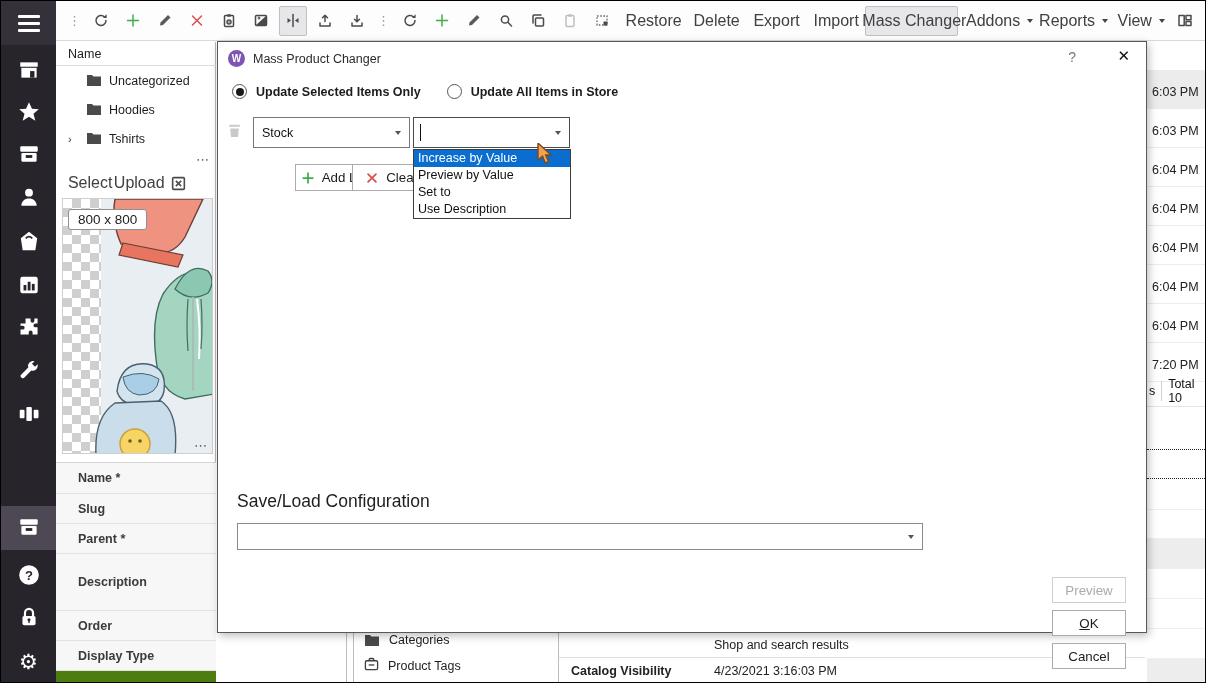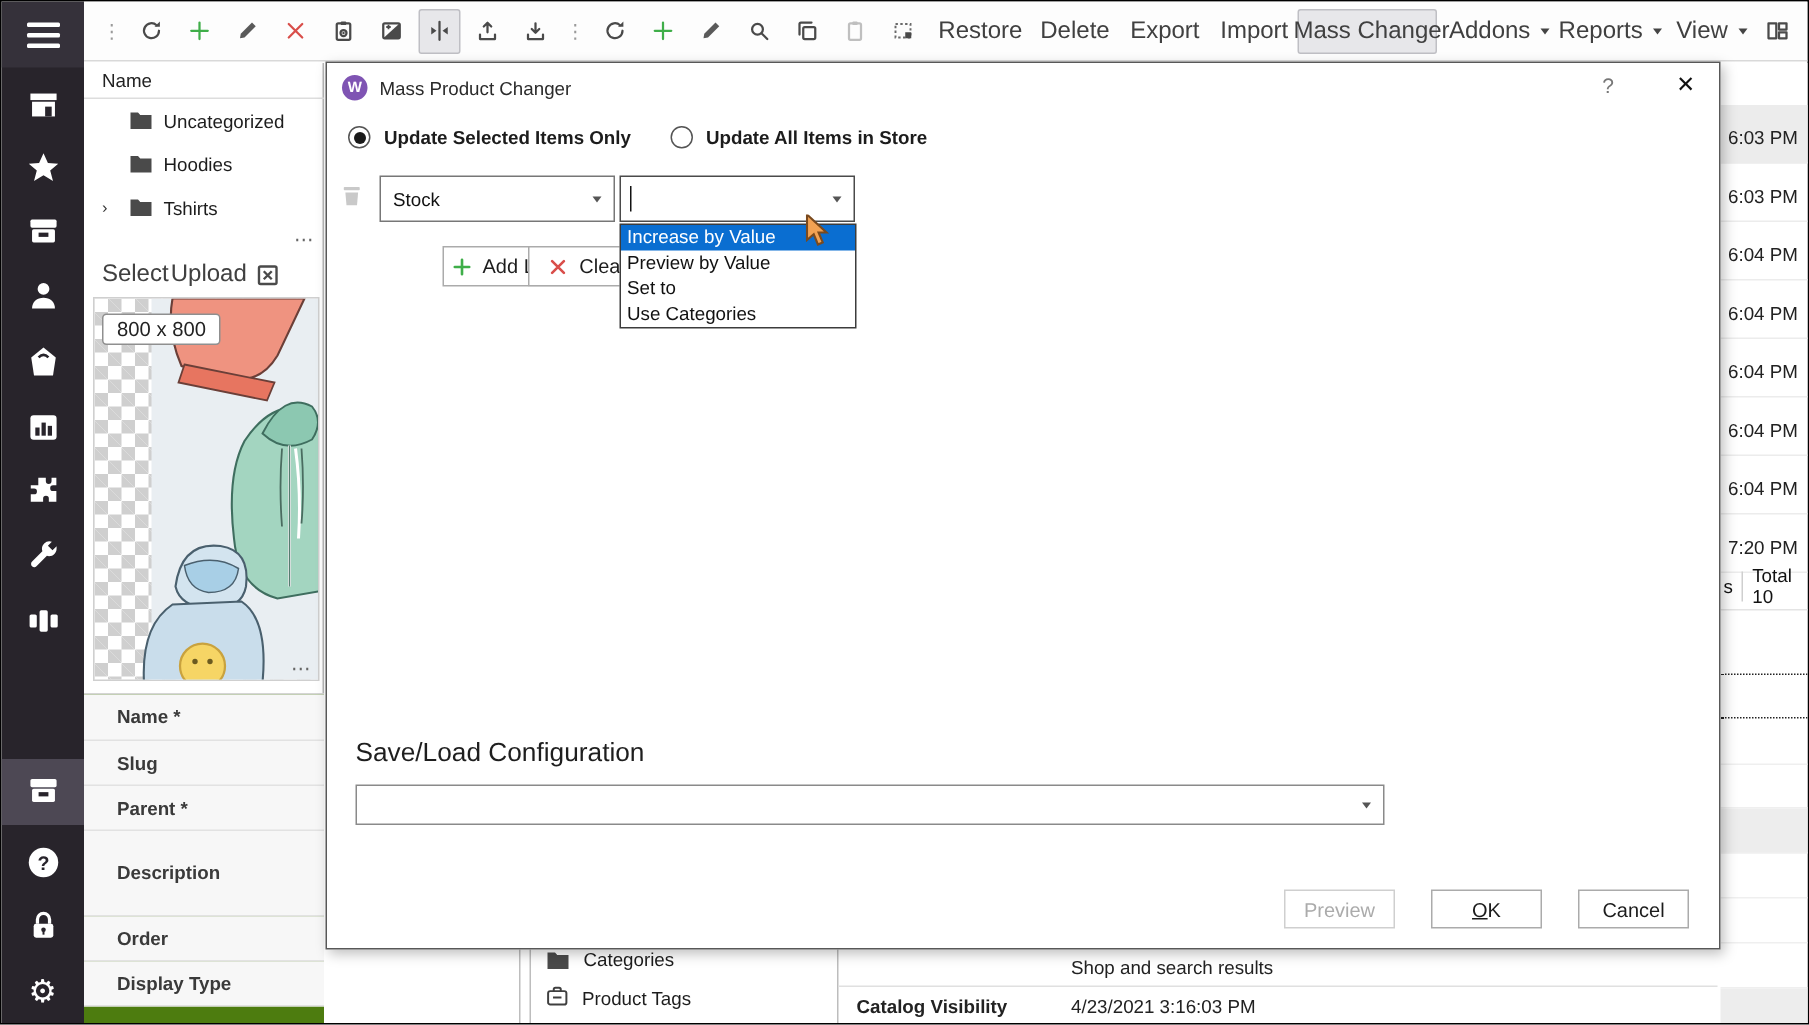--- a/index.html
+++ b/index.html
@@ -88,21 +88,21 @@
   .clearall { position:absolute; left:134px; top:122px; width:97px; height:27px; }
   .btn svg { width:14px; height:14px; }
   .ddlist { position:absolute; left:195px; top:107px; width:158px; background:#fff; border:1px solid #3c3c3c; z-index:12; }
   .dditem { height:17px; line-height:17px; padding-left:4px; color:#111; cursor:pointer; white-space:nowrap; }
   .dditem.sel { background:#0a6ed1; color:#fff; }
   .saveload-h { position:absolute; left:19px; top:449px; font-size:17.5px; color:#1e1e1e; }
   .combo3 { left:19px; top:481px; width:686px; border-color:#8a8a8a; }
   .savecfg { position:absolute; left:712px; top:481px; width:198px; height:27px; display:flex; }
   .savecfg .main { flex:1; border:1px solid #9a9a9a; display:flex; align-items:center; justify-content:center; gap:8px; background:#fff; cursor:pointer; }
   .savecfg .split { width:18px; border:1px solid #9a9a9a; border-left:none; display:flex; align-items:center; justify-content:center; background:#fff; cursor:pointer; }
-  .dlg-buttons { position:absolute; right:20px; top:551px; display:flex; gap:24px; }
+  .dlg-buttons { position:absolute; right:20px; top:535px; display:flex; gap:7px;flex-direction:column; }
   .dlg-buttons .btn { width:74px; height:26px; }
   .btn.disabled { color:#ababab; border-color:#cfcfcf; cursor:default; }
   .accel { text-decoration:underline; }
 
   .cursor-svg { position:absolute; left:536px; top:142px; z-index:20; pointer-events:none; }
 </style>
 </head>
 <body>
 
 <div class="screen">
@@ -580,21 +580,21 @@
       <svg viewBox="0 0 16 16">
           <path d="M3.5 3.5l9 9M12.5 3.5l-9 9" stroke="#d94f4b" stroke-width="2" stroke-linecap="round"></path>
         </svg>
       <span>Clear All</span>
     </button>
 
     <div class="ddlist">
       <div class="dditem sel">Increase by Value</div>
       <div class="dditem">Preview by Value</div>
       <div class="dditem">Set to</div>
-      <div class="dditem">Use Categories</div>
+      <div class="dditem">Use Description</div>
     </div>
 
     <div class="saveload-h">Save/Load Configuration</div>
 
     <div class="combo combo3" style="height:27px">
       <span></span>
       <span class="arrow"></span>
     </div>
 
 

